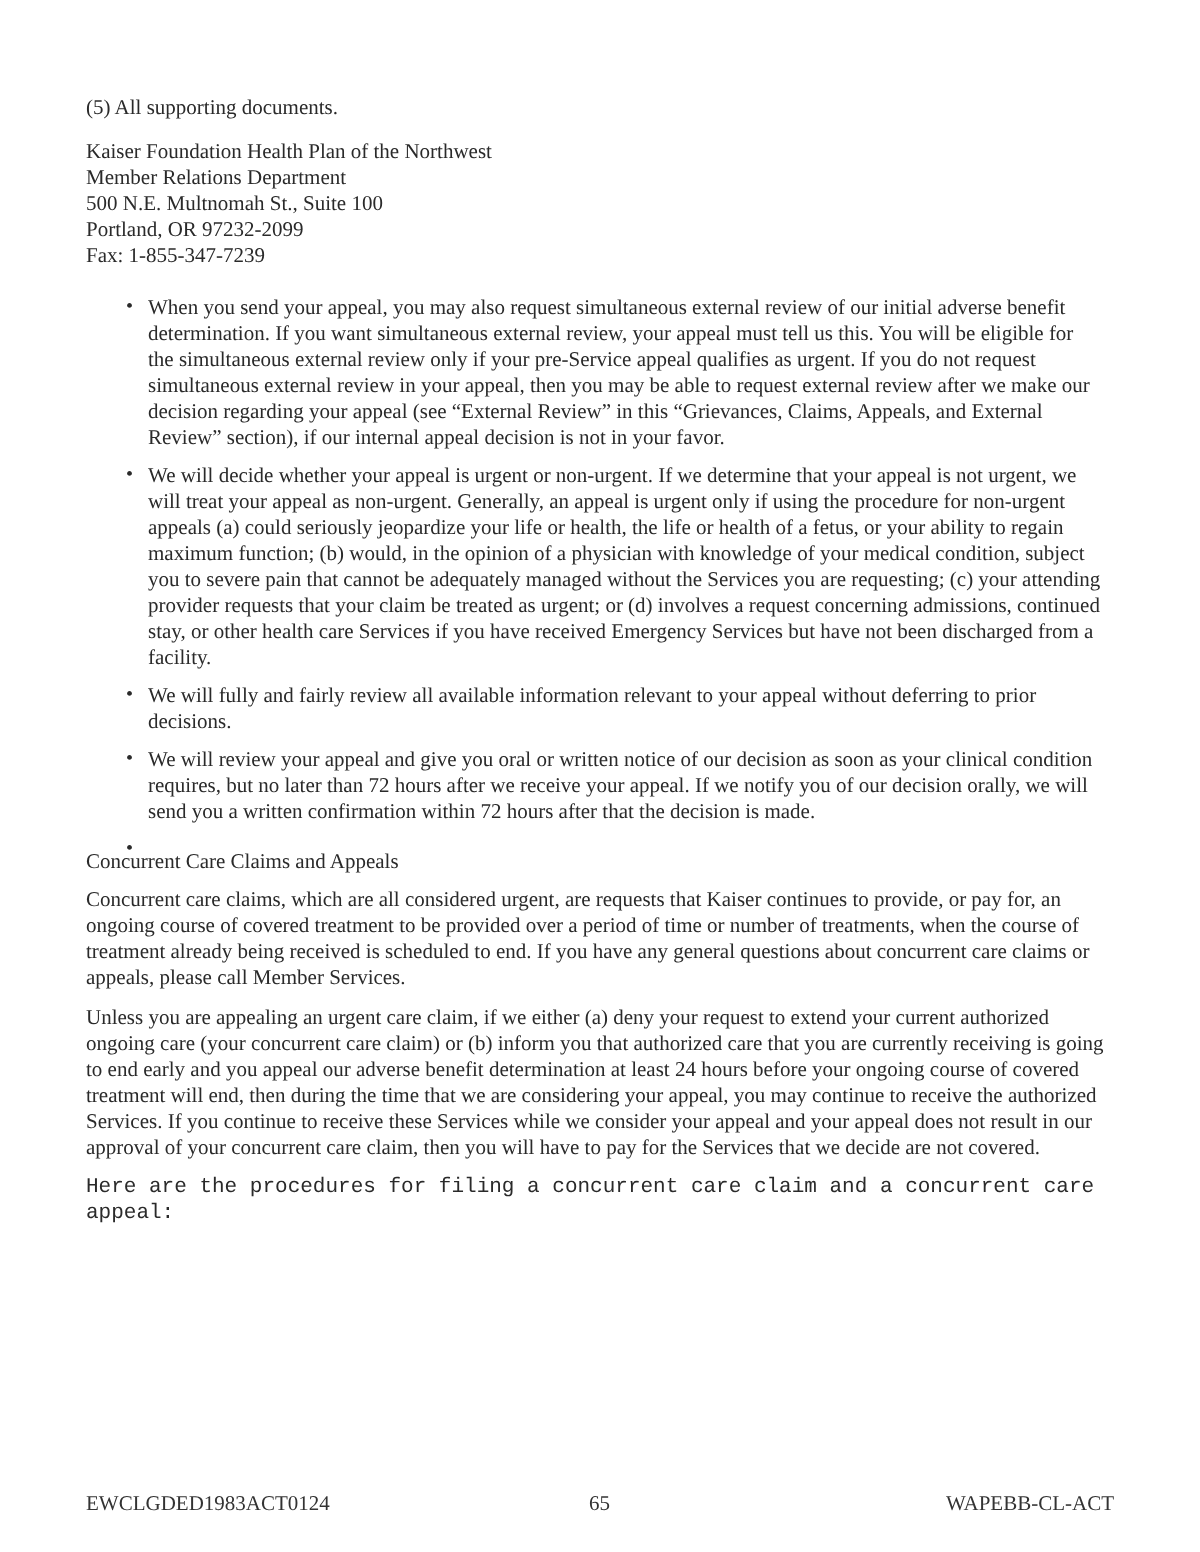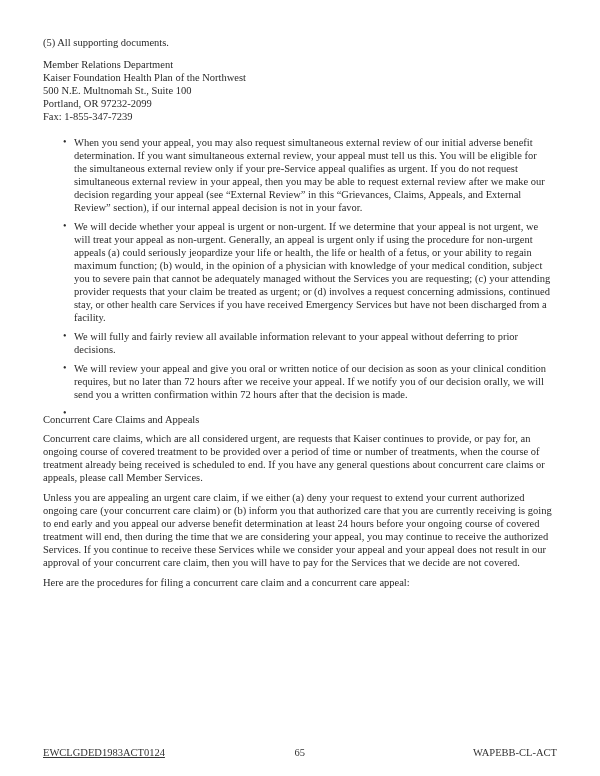--- a/index.html
+++ b/index.html
@@ -13,21 +13,21 @@
     height: 776px;
     background: #ffffff;
     font-family: "Liberation Serif", serif;
     color: #2a2a2a;
     font-size: 10.5px;
     line-height: 13px;
     overflow: hidden;
   }
   .content {
     position: absolute;
-    top: 36px;
+    top: 48px;
     left: 43px;
     width: 509px;
   }
   .indent {
     margin-left: 31px;
   }
   .numbered-item {
     margin: 0 0 9px 0;
   }
   .para {
@@ -49,54 +49,54 @@
     left: 20px;
     top: -1px;
     font-size: 10px;
   }
   .section-heading {
     font-weight: normal;
     margin: 12px 0 6px 0;
   }
   .closing-line {
     margin: 0;
+    font-family: Liberation Mono, monospace;
   }
   .footer {
     position: absolute;
     left: 43px;
     right: 43px;
     bottom: 17px;
     font-size: 10.5px;
     color: #333333;
   }
   .footer-left {
     float: left;
-    text-decoration: underline;
   }
   .footer-right {
     float: right;
   }
   .footer-center {
     position: absolute;
     left: 50%;
     transform: translateX(-52%);
   }
 </style>
 </head>
 <body>
 
 <div class="page">
   <div class="content">
 
     <div class="numbered-item indent">(5) All supporting documents.</div>
 
 
     <div class="address-block indent">
+      <div class="address-line">Kaiser Foundation Health Plan of the Northwest</div>
       <div class="address-line">Member Relations Department</div>
-      <div class="address-line">Kaiser Foundation Health Plan of the Northwest</div>
       <div class="address-line">500 N.E. Multnomah St., Suite 100</div>
       <div class="address-line">Portland, OR 97232-2099</div>
       <div class="address-line">Fax: 1-855-347-7239</div>
     </div>
 
     <div class="bullet-list">
       <div class="bullet-item">
         <span class="bullet-marker">•</span>
         <span class="bullet-text">When you send your appeal, you may also request simultaneous external review of our initial adverse benefit determination. If you want simultaneous external review, your appeal must tell us this. You will be eligible for the simultaneous external review only if your pre-Service appeal qualifies as urgent. If you do not request simultaneous external review in your appeal, then you may be able to request external review after we make our decision regarding your appeal (see “External Review” in this “Grievances, Claims, Appeals, and External Review” section), if our internal appeal decision is not in your favor.</span>
       </div>

